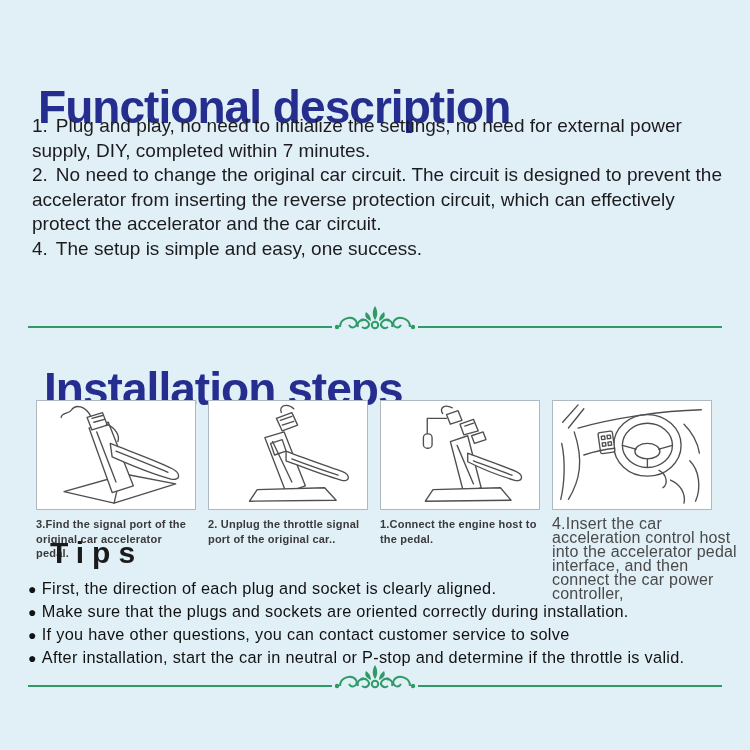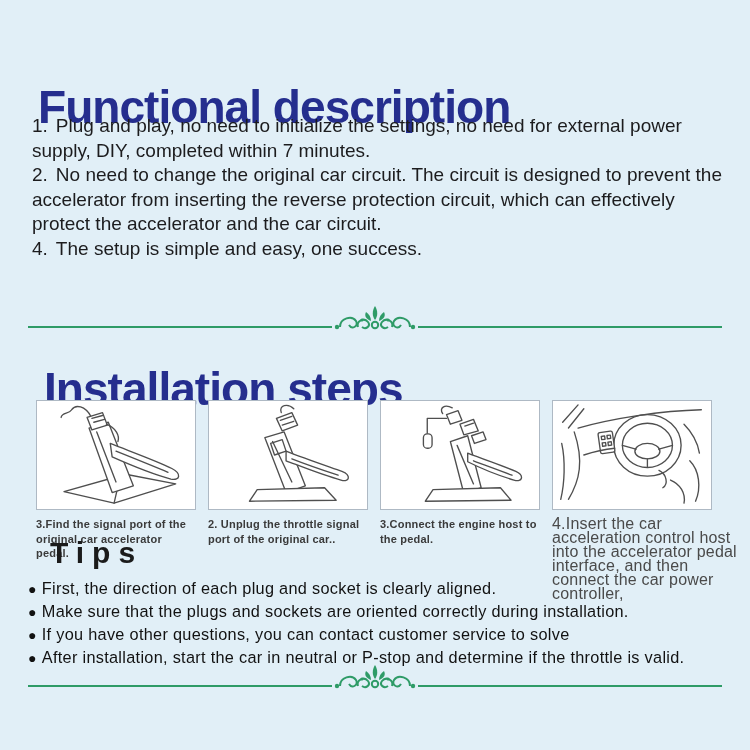--- a/index.html
+++ b/index.html
@@ -145,21 +145,21 @@
         <polygon class="artf" points="92,34 104,30 107,38 95,42"></polygon>
         <path class="art" d="M66,16 L46,16 L46,32"></path>
         <rect class="artf" x="42" y="32" width="9" height="15" rx="4"></rect>
         <polygon class="artf" points="70,40 88,34 102,88 84,94"></polygon>
         <path class="art" d="M77,44 L94,84"></path>
         <path class="artf" d="M88,52 C106,59 126,66 138,71 C147,75 145,83 136,80 C119,75 100,67 88,61 Z"></path>
         <path class="art" d="M94,60 C110,66 124,71 134,75"></path>
         <polygon class="artf" points="52,90 122,88 133,101 44,102"></polygon>
       </svg>
     </div>
-    <div class="step-caption">3.Connect the engine host to the pedal.</div>
+    <div class="step-caption">1.Connect the engine host to the pedal.</div>
   </div>
 
   <div class="step-card">
     <div class="step-figure">
       <svg width="156" height="104" viewBox="0 0 160 108">
         <path class="art" d="M8,20 L24,2 M14,26 L30,6"></path>
         <path class="art" d="M24,26 C60,16 110,8 152,7"></path>
         <path class="art" d="M20,30 C30,60 26,80 14,100"></path>
         <path class="art" d="M6,100 C10,84 11,60 7,42"></path>
         <ellipse class="art" cx="96" cy="44" rx="35" ry="32" stroke-width="2.2"></ellipse>

